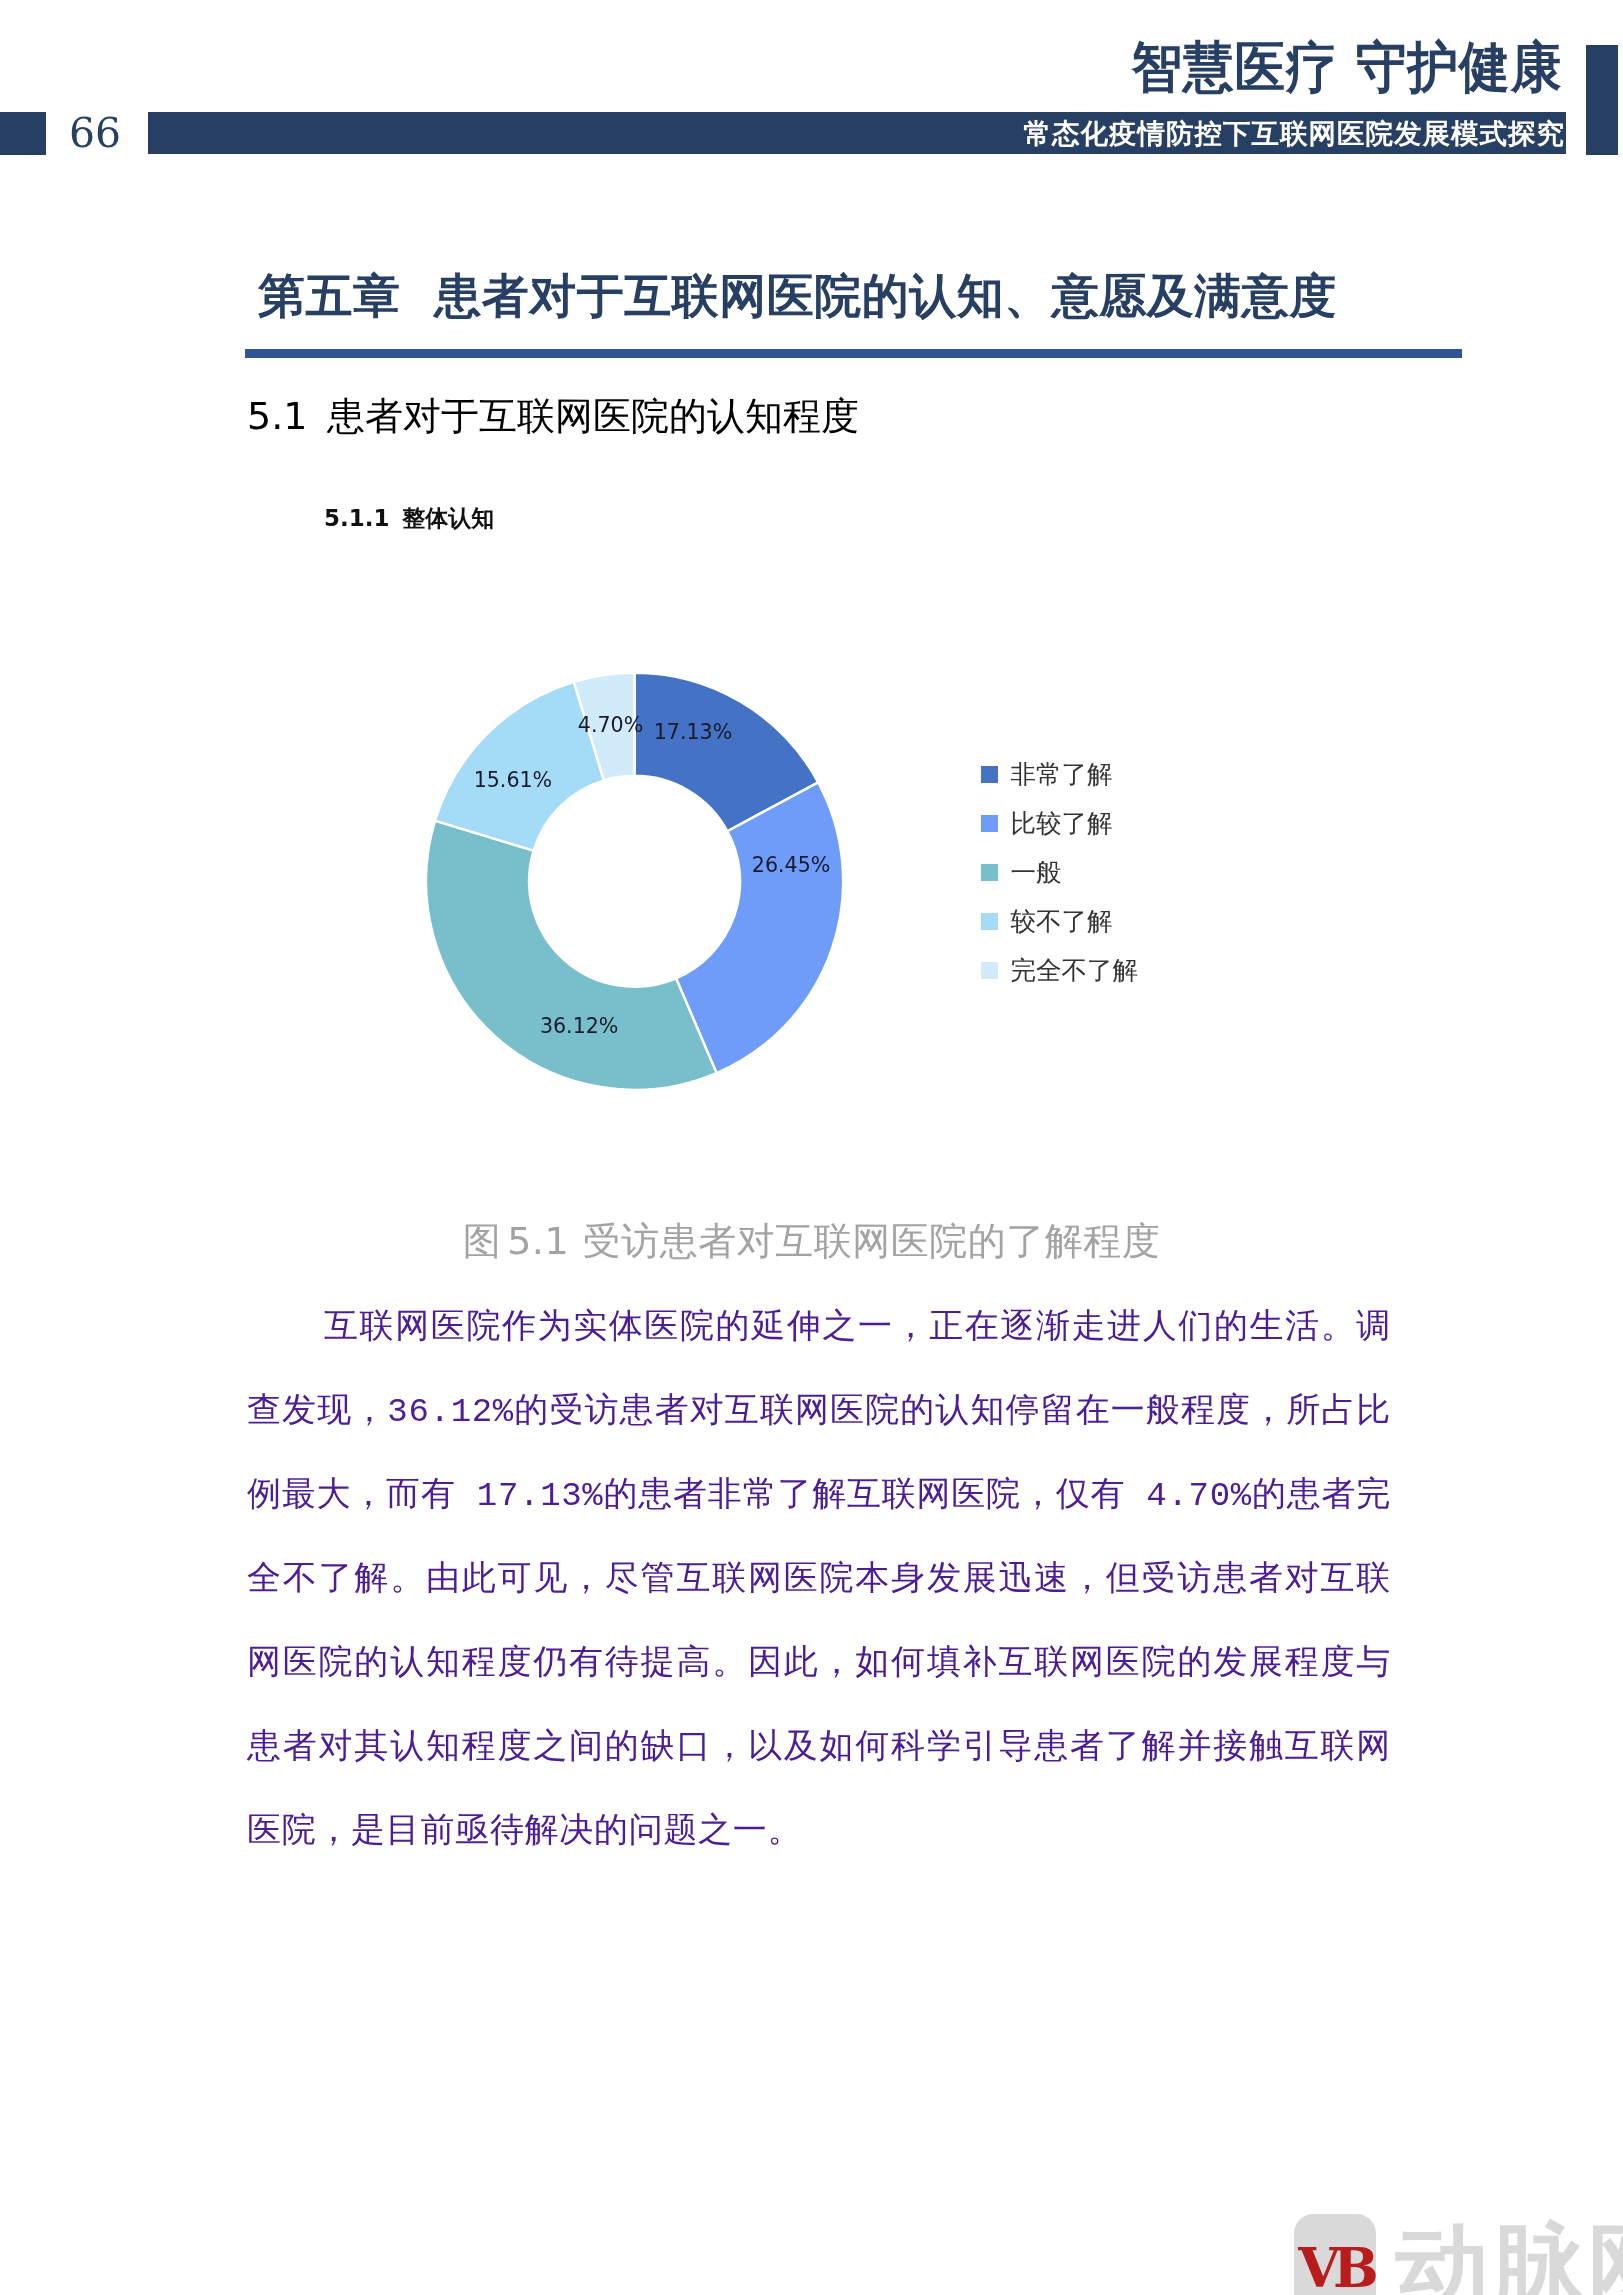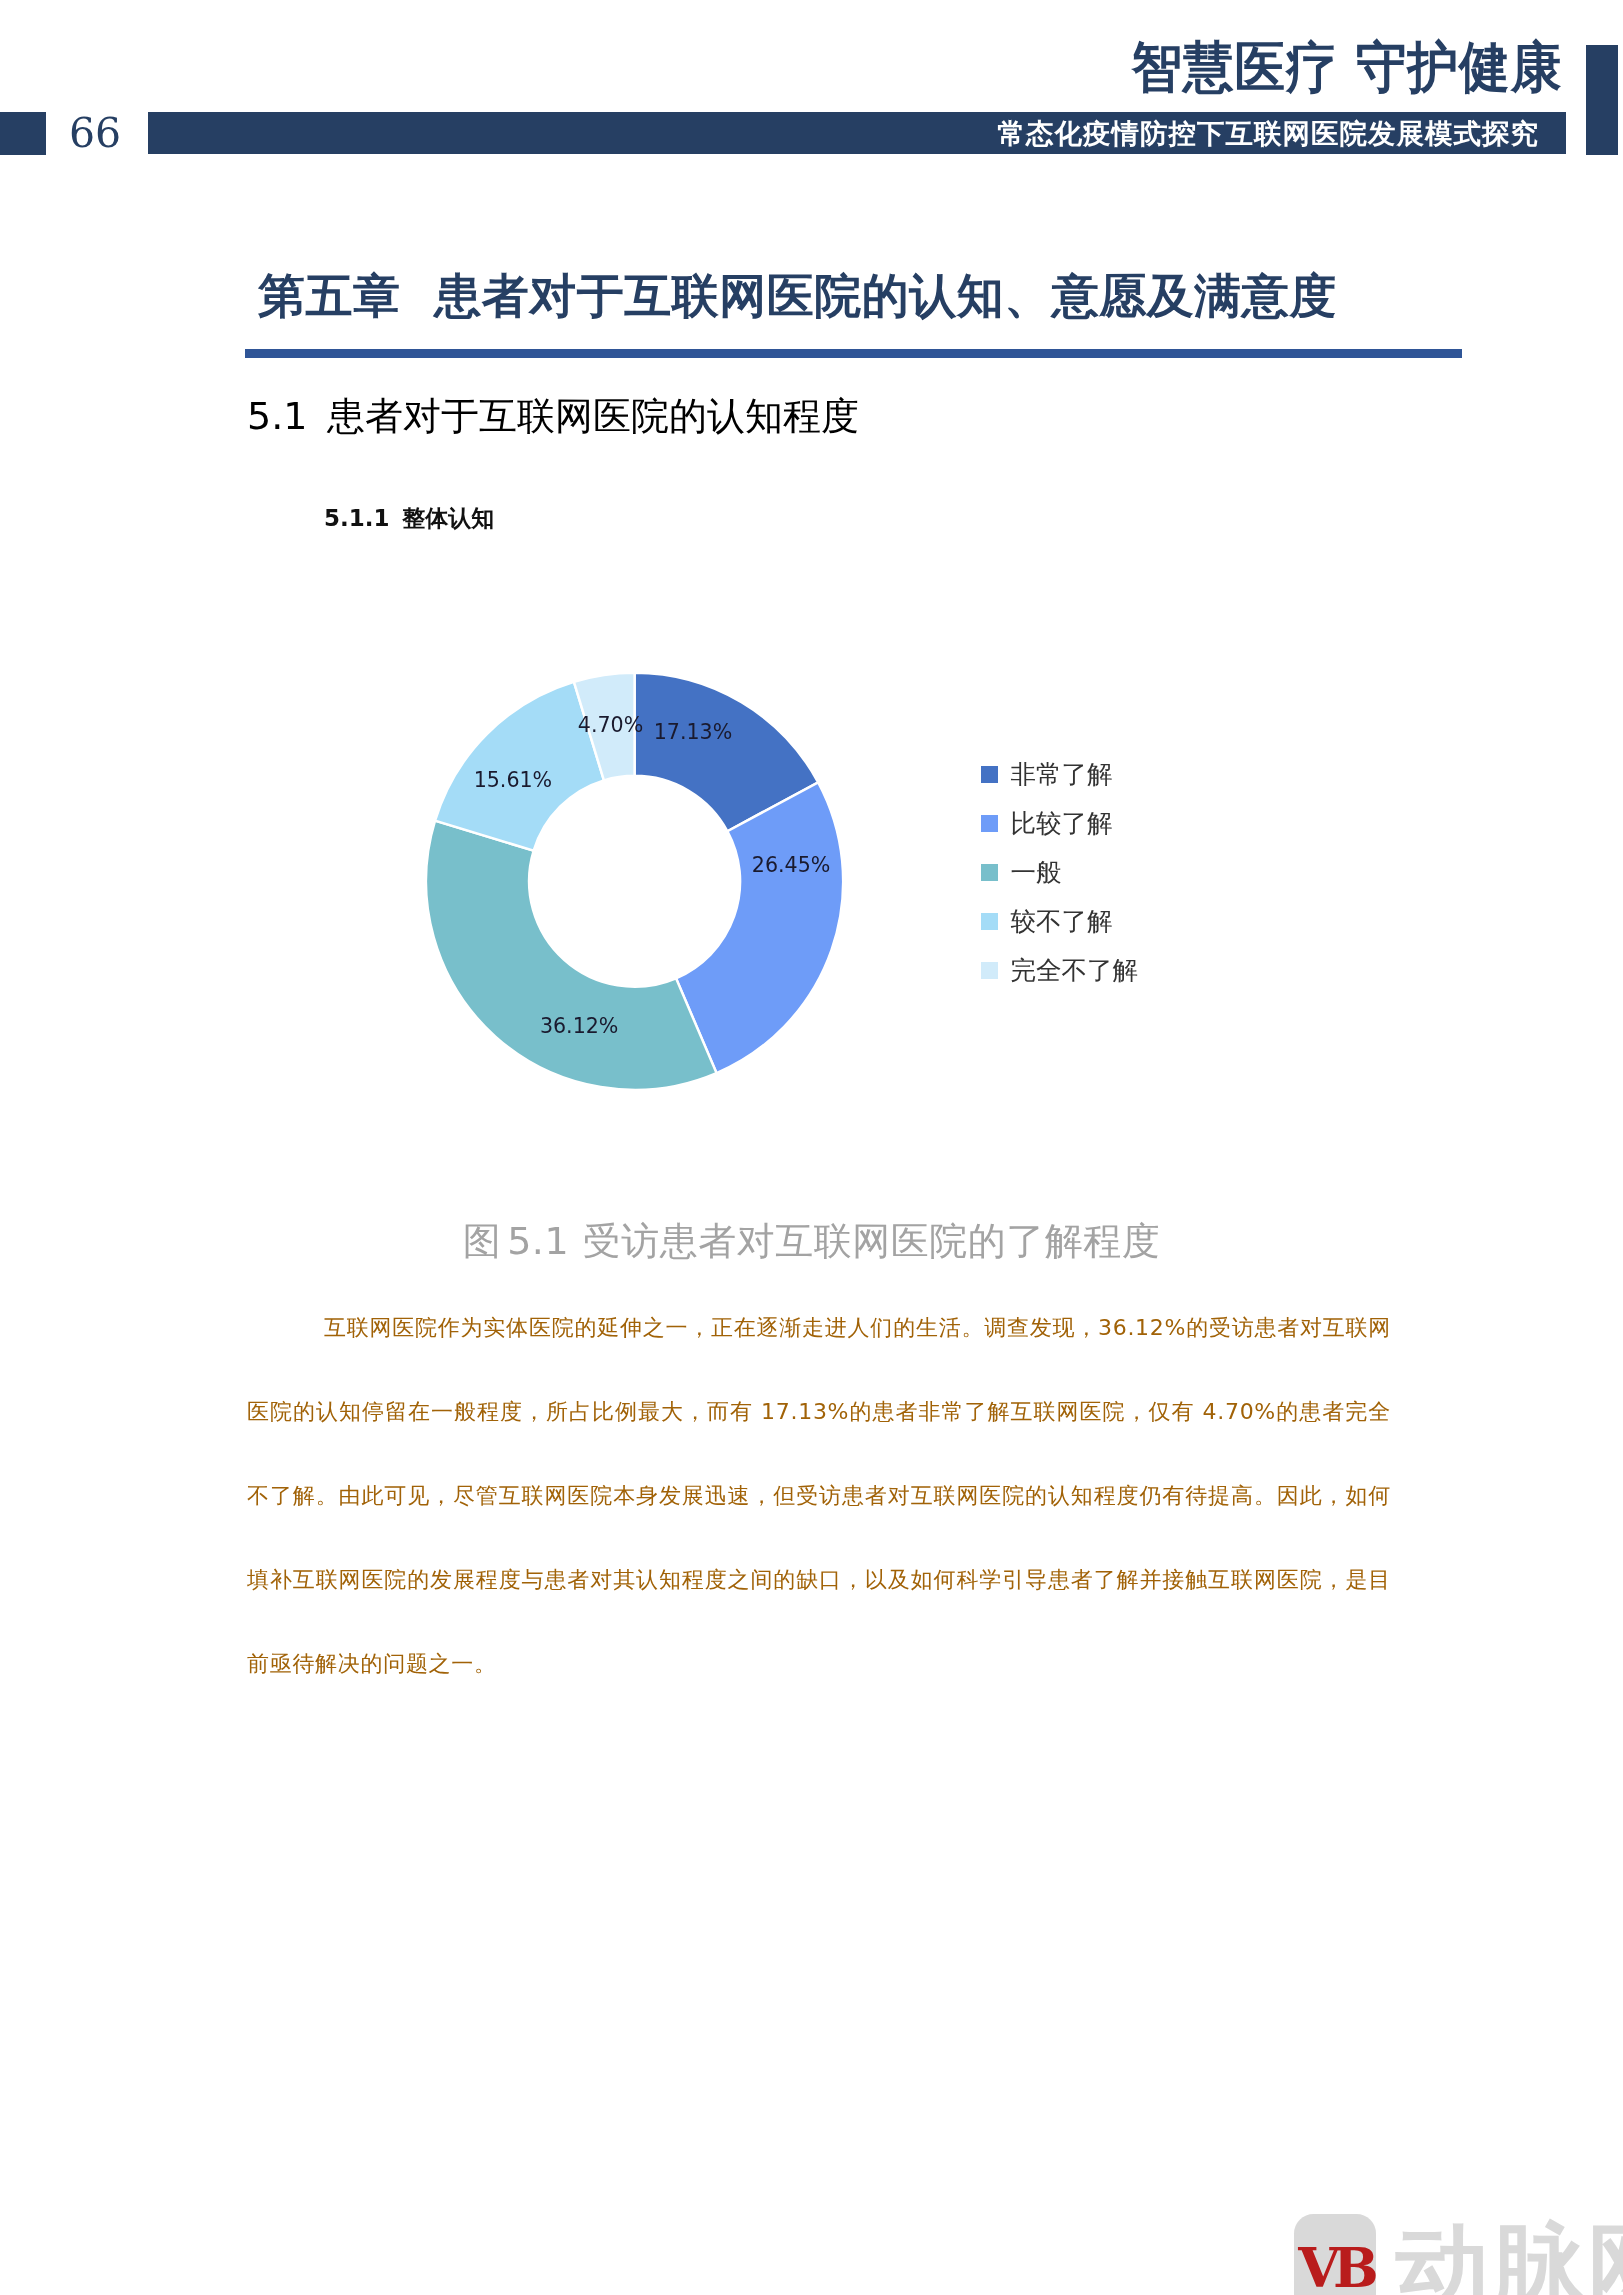--- a/index.html
+++ b/index.html
@@ -10,21 +10,21 @@
   
   .hdr-title { right: 61px; top: 35px; height: 64px; font-family: "DejaVu Serif", "Liberation Serif", serif;
                font-weight: bold; font-size: 55px; line-height: 64px; color: #263F63; letter-spacing: 1px;
                white-space: nowrap; transform: scaleX(0.92); transform-origin: right center; }
   .hdr-left-block { left: 0; top: 112px; width: 46px; height: 43px; background: #263F63; }
   .hdr-page-num { left: 69px; top: 111px; height: 44px; width: 59px; font-family: "DejaVu Serif", "Liberation Serif", serif;
                   font-size: 41px; line-height: 44px; color: #263F63; }
   .hdr-bar { left: 148px; top: 112px; width: 1418px; height: 42px; background: #263F63;
              display: flex; align-items: center; justify-content: flex-end; }
   .hdr-subtitle { color: #ffffff; font-family: "DejaVu Serif", "Liberation Serif", serif; font-weight: bold;
-                  font-size: 27.5px; line-height: 42px; padding-right: 27px; white-space: nowrap; letter-spacing: 1px; }
+                  font-size: 27.5px; line-height: 42px; padding-right: 1px; white-space: nowrap; letter-spacing: 1px; }
   .hdr-right-block { left: 1586px; top: 45px; width: 32px; height: 110px; background: #263F63; }
 
   
   .chapter-title { left: 258px; top: 266px; font-size: 47px; line-height: 59px; font-weight: bold; color: #263F63;
                    white-space: nowrap; letter-spacing: 0.5px; }
   .chapter-rule { left: 245px; top: 349px; width: 1217px; height: 9.3px; background: #2F5597; }
 
   .h2 { left: 247px; top: 392px; font-size: 38px; line-height: 49px; color: #000000; white-space: nowrap; }
   .h2 .num { margin-right: 19.6px; }
   .h3 { left: 324px; top: 494px; font-size: 23px; line-height: 49px; color: #111; font-weight: bold; white-space: nowrap; }
@@ -37,22 +37,22 @@
   .legend { left: 981px; top: 750px; text-align: right; }
   .legend-item { display: flex; align-items: center; height: 49px; }
   .legend-swatch { width: 16.7px; height: 16.7px; margin-right: 12.8px; }
   .legend-label { font-size: 25.5px; color: #333; line-height: 49px; white-space: nowrap; }
 
   .caption { left: 0; width: 1623px; top: 1217px; text-align: center; font-size: 38px; line-height: 49px; color: #a3a3a3;
              white-space: nowrap; letter-spacing: 0.5px; }
   .caption .fig-num { margin: 0 13.7px 0 5.9px; }
 
   
-  .body-para { left: 247px; top: 1286px; width: 1144px; font-size: 22px; line-height: 84px; color: #a16207;
-               text-indent: 77px; text-align: justify; letter-spacing: 0.7px; margin: 0; }
+  .body-para { left: 247px; top: 1286px; width: 1144px; font-size: 34px; line-height: 84px; color: #4c1d95;
+               text-indent: 77px; text-align: justify; letter-spacing: 0.7px; margin: 0; font-family: Liberation Mono, monospace; }
 
   
   .wm-logo { left: 1294px; top: 2214px; width: 82px; height: 108px; background: #D9D9D9; border-radius: 19.6px;
              display: flex; align-items: center; justify-content: center; }
   .wm-logo-glyph { color: #b91c1c; font-family: "DejaVu Serif", "Liberation Serif", serif; font-weight: bold; font-size: 54px;
                    letter-spacing: -6.9px; line-height: 1; }
   .wm-text { left: 1396px; top: 2216px; font-size: 93px; line-height: 103px; color: #D9D9D9; font-weight: bold;
              white-space: nowrap; letter-spacing: 2px; }
 </style>
 </head>

